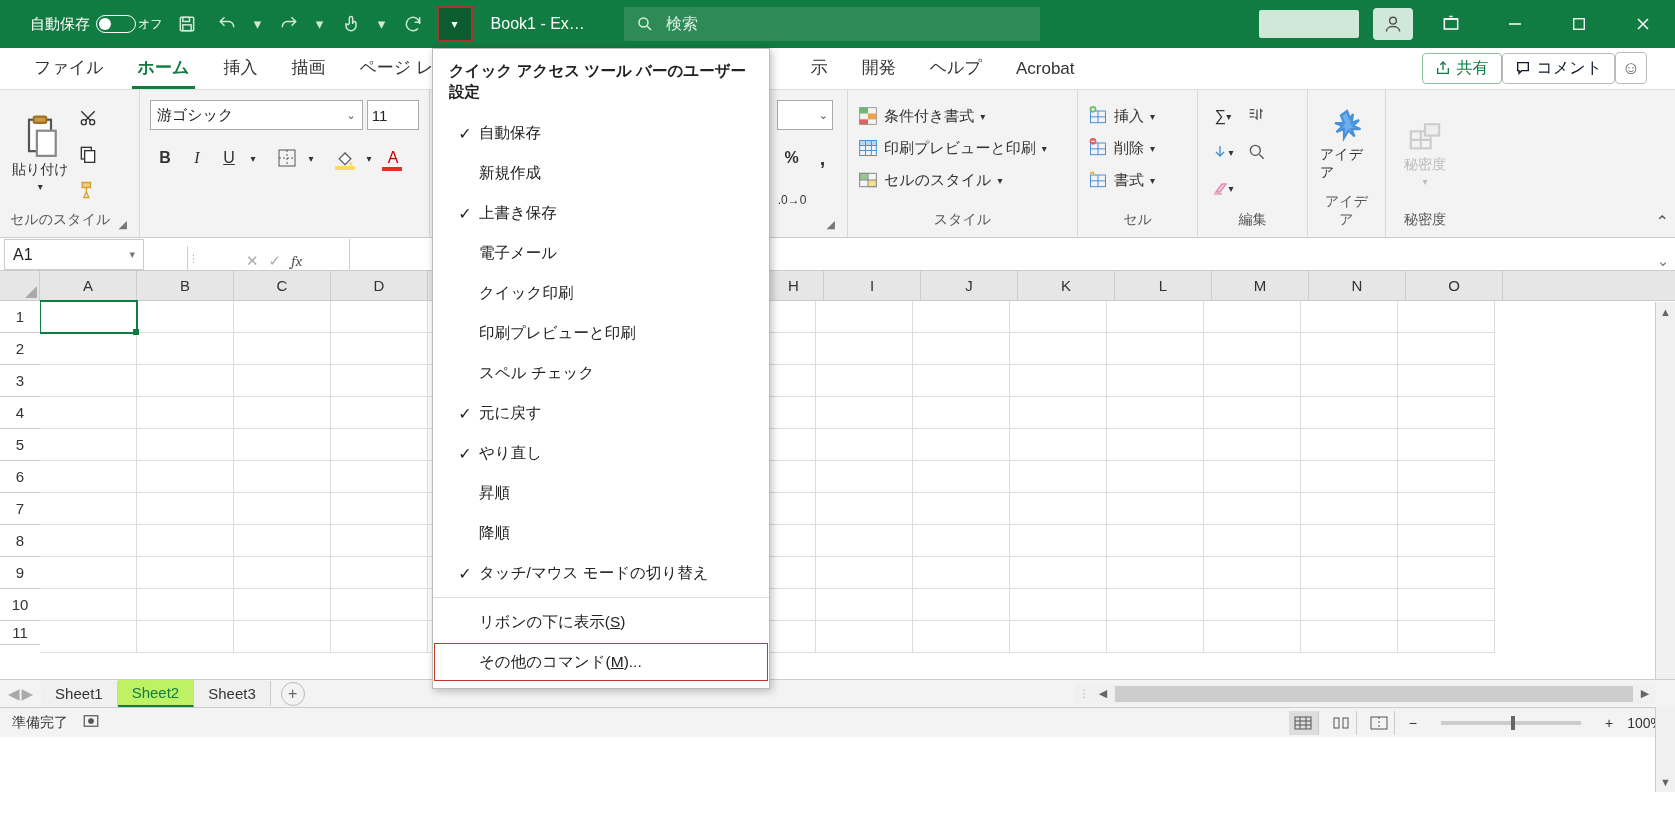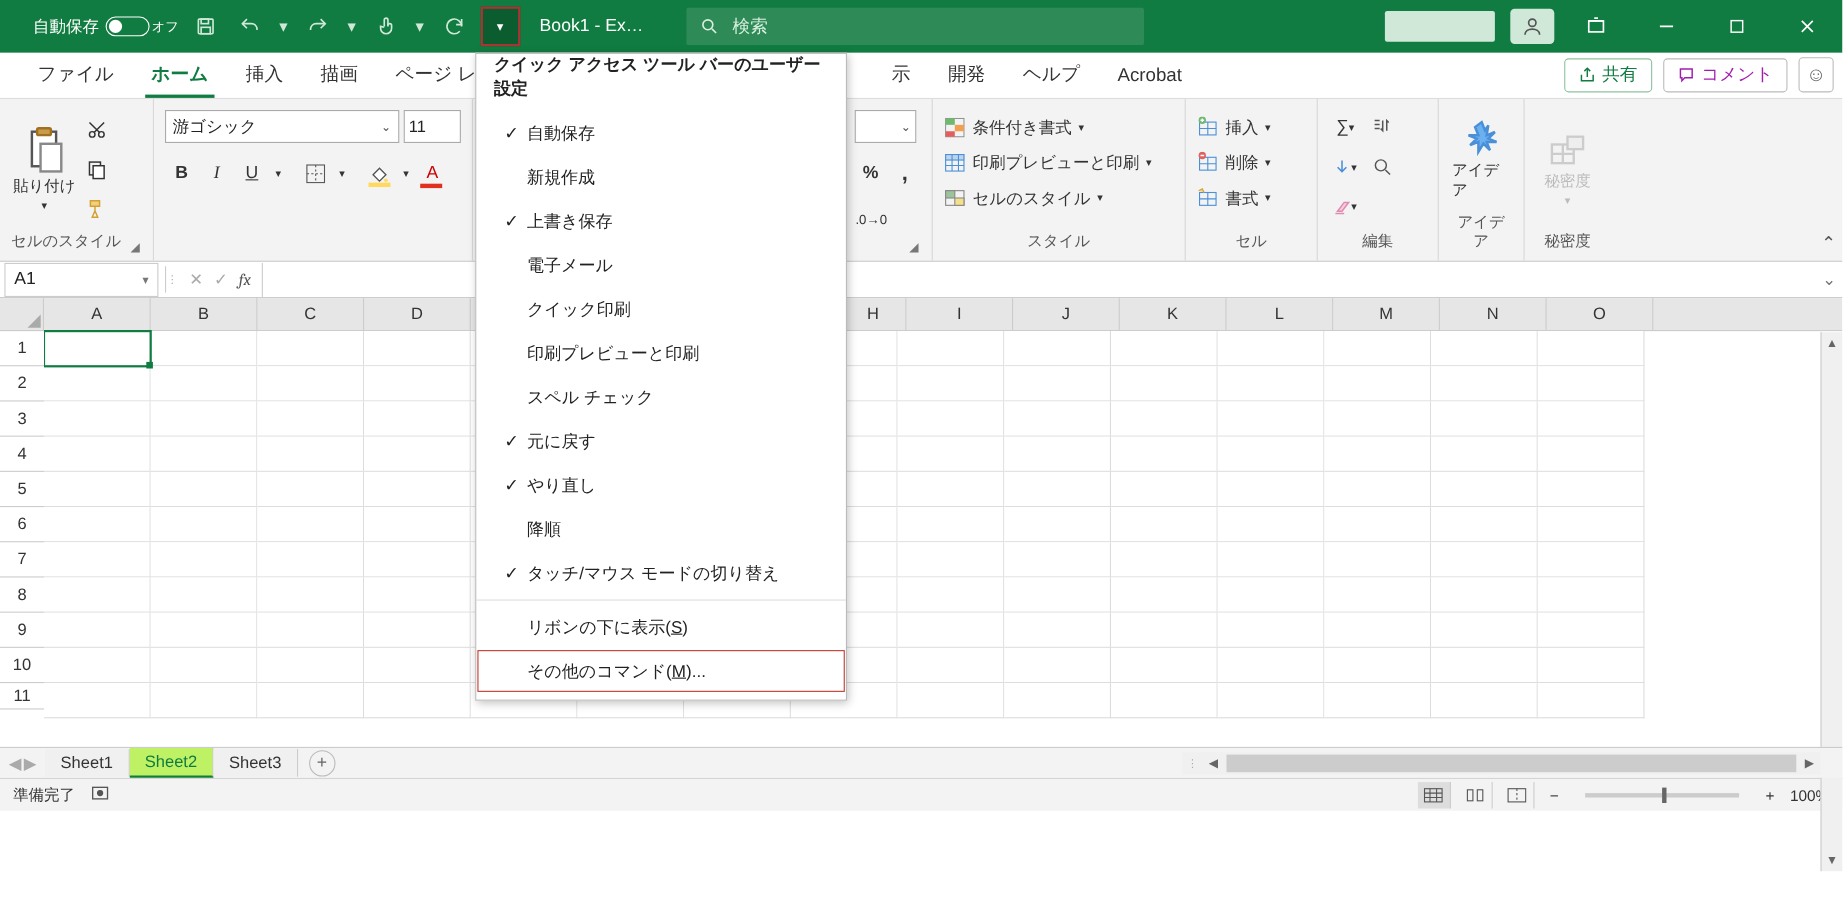--- a/index.html
+++ b/index.html
@@ -14,38 +14,38 @@
 .qat-drop{width:36px;height:36px;display:flex;align-items:center;justify-content:center;border:2px solid #a33;background:#0b5c2e;}
 .doc-title{margin-left:10px;font-size:16px;color:#fff;white-space:nowrap;overflow:hidden;text-overflow:ellipsis;max-width:130px;}
 .search-box{position:absolute;left:624px;width:416px;height:34px;background:#2e8b57;border-radius:2px;display:flex;align-items:center;padding:0 12px;gap:12px;color:#d9efe0;font-size:16px;}
 .win-ctrls{position:absolute;right:0;display:flex;align-items:center;height:48px;}
 .win-btn{width:64px;height:48px;display:flex;align-items:center;justify-content:center;color:#fff;}
 .account{width:40px;height:32px;border-radius:4px;background:#d0e8d8;display:flex;align-items:center;justify-content:center;margin-right:6px;}
 .ribbon-tabs{height:42px;background:#fff;border-bottom:1px solid #ddd;display:flex;align-items:flex-end;padding-left:18px;gap:2px;position:relative;}
 .rtab{padding:12px 16px 10px;font-size:17px;color:#333;cursor:pointer;}
 .rtab.active{color:#107c41;font-weight:600;position:relative;}
 .rtab.active::after{content:"";position:absolute;left:10px;right:10px;bottom:0;height:3px;background:#107c41;}
-.right-actions{position:absolute;right:8px;top:4px;display:flex;gap:10px;align-items:center;}
-.pill{border:1px solid #bbb;border-radius:4px;padding:4px 12px;font-size:16px;display:flex;align-items:center;gap:6px;color:#a21caf;}
+.right-actions{position:absolute;right:28px;top:4px;display:flex;align-items:center;}
+.pill{border:1px solid #bbb;border-radius:4px;padding:4px 12px;font-size:16px;display:flex;align-items:center;gap:6px;color:#0f172a;}
 .pill.green{color:#107c41;border-color:#8cc29f;}
 .smiley{width:32px;height:32px;border:1px solid #bbb;border-radius:4px;display:flex;align-items:center;justify-content:center;font-size:18px;color:#666;}
 .ribbon{height:148px;background:#f3f3f3;border-bottom:1px solid #ccc;display:flex;position:relative;}
 .rgroup{border-right:1px solid #d8d8d8;padding:6px 10px 4px;display:flex;flex-direction:column;justify-content:space-between;}
 .rgroup-label{text-align:center;font-size:14px;color:#555;padding-bottom:4px;}
 .rgroup-body{flex:1;display:flex;align-items:center;gap:2px;}
 .vbtn{display:flex;flex-direction:column;align-items:center;gap:2px;font-size:14px;color:#333;padding:2px;}
 .font-row{display:flex;align-items:center;gap:4px;}
 .font-select{width:230px;height:30px;border:1px solid #aaa;background:#fff;padding:0 6px;font-size:15px;display:flex;align-items:center;justify-content:space-between;}
 .size-select{width:56px;height:30px;border:1px solid #aaa;background:#fff;padding:0 4px;font-size:15px;display:flex;align-items:center;justify-content:space-between;}
 .btnrow{display:flex;gap:2px;margin-top:8px;}
 .minibtn{width:30px;height:28px;display:flex;align-items:center;justify-content:center;font-size:16px;color:#333;cursor:pointer;}
 .dlg-launcher{font-size:11px;color:#777;align-self:flex-end;padding:0 2px 2px 0;}
 .rgroup-footer{display:flex;justify-content:space-between;align-items:flex-end;}
 .ribbon-collapse{position:absolute;right:6px;bottom:6px;font-size:16px;color:#555;}
-.namebox-row{height:33px;background:#fff;border-bottom:1px solid #ccc;display:flex;align-items:center;}
+.namebox-row{height:33px;background:#fff;border-bottom:1px solid #ccc;display:flex;align-items:flex-end;gap:37px;}
 .namebox{width:140px;height:31px;border:1px solid #ccc;display:flex;align-items:center;justify-content:space-between;padding:0 8px;margin-left:4px;font-size:16px;}
 .fx-btns{display:flex;gap:10px;margin:0 10px;color:#aaa;}
 .fx{font-style:italic;font-family:"Cambria","Times New Roman",serif;color:#555;}
 .formula-bar{flex:1;height:31px;border-left:1px solid #ccc;}
 .expand-fb{width:24px;text-align:center;color:#777;}
 .grid-area{position:relative;height:408px;display:flex;}
 .corner{height:30px;background:#e6e6e6;border-bottom:1px solid #ccc;border-right:1px solid #ccc;position:relative;}
 .corner::after{content:"";position:absolute;right:2px;bottom:2px;width:0;height:0;border-left:12px solid transparent;border-bottom:12px solid #aaa;}
 .rowhdr{height:32px;border-bottom:1px solid #ccc;display:flex;align-items:center;justify-content:center;font-size:15px;color:#333;}
 .colhdrs{height:30px;background:#e6e6e6;border-bottom:1px solid #ccc;display:flex;}
@@ -66,21 +66,21 @@
 .hscroll{position:absolute;right:20px;width:580px;height:20px;background:#f0f0f0;display:flex;align-items:center;}
 .hscroll .arrow{width:20px;text-align:center;color:#666;font-size:11px;}
 .hscroll .track{flex:1;height:16px;background:#ccc;margin:0 2px;}
 .statusbar{height:30px;background:#f3f3f3;border-top:1px solid #ccc;display:flex;align-items:center;justify-content:space-between;padding:0 12px;font-size:14px;color:#333;}
 .sb-left{display:flex;align-items:center;gap:14px;}
 .sb-right{display:flex;align-items:center;gap:8px;}
 .view-btn{width:30px;height:24px;display:flex;align-items:center;justify-content:center;border-right:1px solid #ccc;}
 .zoom-slider{width:140px;height:4px;background:#ccc;position:relative;margin:0 10px;}
 .zoom-slider .zthumb{position:absolute;left:50%;top:-5px;width:4px;height:14px;background:#666;}
 .dropdown{position:absolute;left:432px;top:48px;width:338px;background:#fff;border:1px solid #bbb;box-shadow:2px 2px 8px rgba(0,0,0,0.25);z-index:100;padding-bottom:6px;}
-.dd-title{padding:0 16px 10px;font-weight:600;font-size:15.5px;color:#222;}
+.dd-title{padding:12px 16px 10px;font-weight:600;font-size:15.5px;color:#222;}
 .dd-item{height:40px;display:flex;align-items:center;padding-left:18px;font-size:15.5px;color:#222;cursor:pointer;}
 .dd-check{width:28px;display:flex;justify-content:center;color:#222;font-size:16px;}
 .dd-item.highlighted{outline:1.5px solid #c0392b;outline-offset:-2px;}
 .dd-sep{height:1px;background:#ddd;margin:4px 0;}
 .stack{display:flex;flex-direction:column;gap:4px;font-size:15px;color:#333;}
 .stack-item{display:flex;align-items:center;gap:6px;height:28px;cursor:pointer;white-space:nowrap;}
 u.mn{text-decoration:underline;}
 </style>
 </head>
 <body>
@@ -771,20 +771,24 @@
       <div class="dd-item">
         <span class="dd-check">✓</span>
         <span>元に戻す</span>
       </div>
       <div class="dd-item">
         <span class="dd-check">✓</span>
         <span>やり直し</span>
       </div>
       <div class="dd-item">
         <span class="dd-check"></span>
+        <span>昇順</span>
+      </div>
+      <div class="dd-item">
+        <span class="dd-check"></span>
         <span>降順</span>
       </div>
       <div class="dd-item">
         <span class="dd-check">✓</span>
         <span>タッチ/マウス モードの切り替え</span>
       </div>
     </div>
   <div class="dd-sep"></div>
   <div class="dd-item">
       <span class="dd-check"></span>

